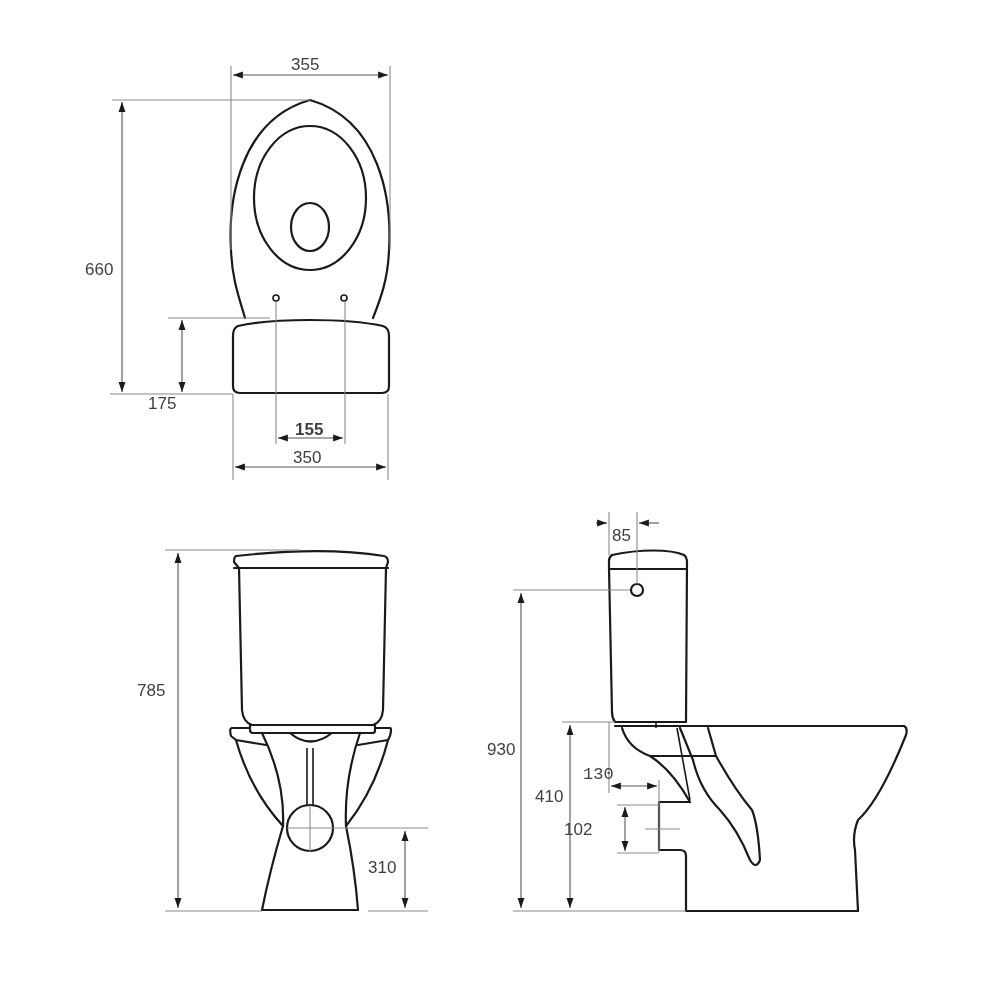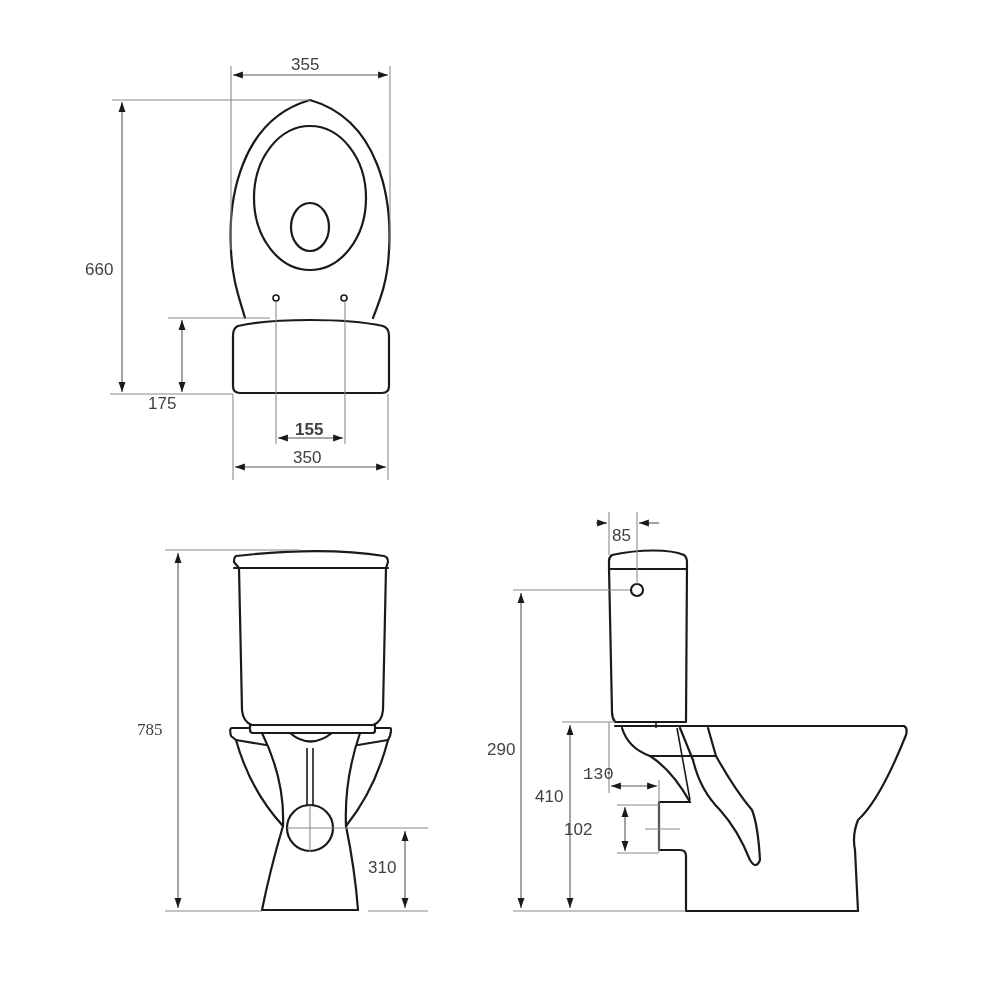--- a/index.html
+++ b/index.html
@@ -130,20 +130,20 @@
     <line class="dimline" x1="625" y1="807" x2="625" y2="851" marker-start="url(#arr)" marker-end="url(#arr)"></line>
   </g>
 </svg>
 
 <span class="label" style="left:291px;top:56px;">355</span>
 <span class="label" style="left:85px;top:226px;margin-top:35px;">660</span>
 <span class="label" style="left:148px;top:351px;margin-top:44px;">175</span>
 <span class="label" style="left:295px;top:421px;font-weight:bold;">155</span>
 <span class="label" style="left:293px;top:449px;text-align:center;">350</span>
 
-<span class="label" style="left:137px;top:721px;font-family:Liberation Serif, serif;">785</span>
+<span class="label" style="left:137px;top:682px;">785</span>
 <span class="label" style="left:368px;top:859px;">310</span>
 
 <span class="label" style="left:612px;top:503px;margin-top:24px;">85</span>
-<span class="label" style="left:487px;top:741px;">290</span>
+<span class="label" style="left:487px;top:741px;">930</span>
 <span class="label" style="left:535px;top:788px;">410</span>
 <span class="label" style="left:583px;top:766px;font-family:Liberation Mono, monospace;">130</span>
 <span class="label" style="left:564px;top:821px;text-align:right;">102</span>
 
 </body></html>

